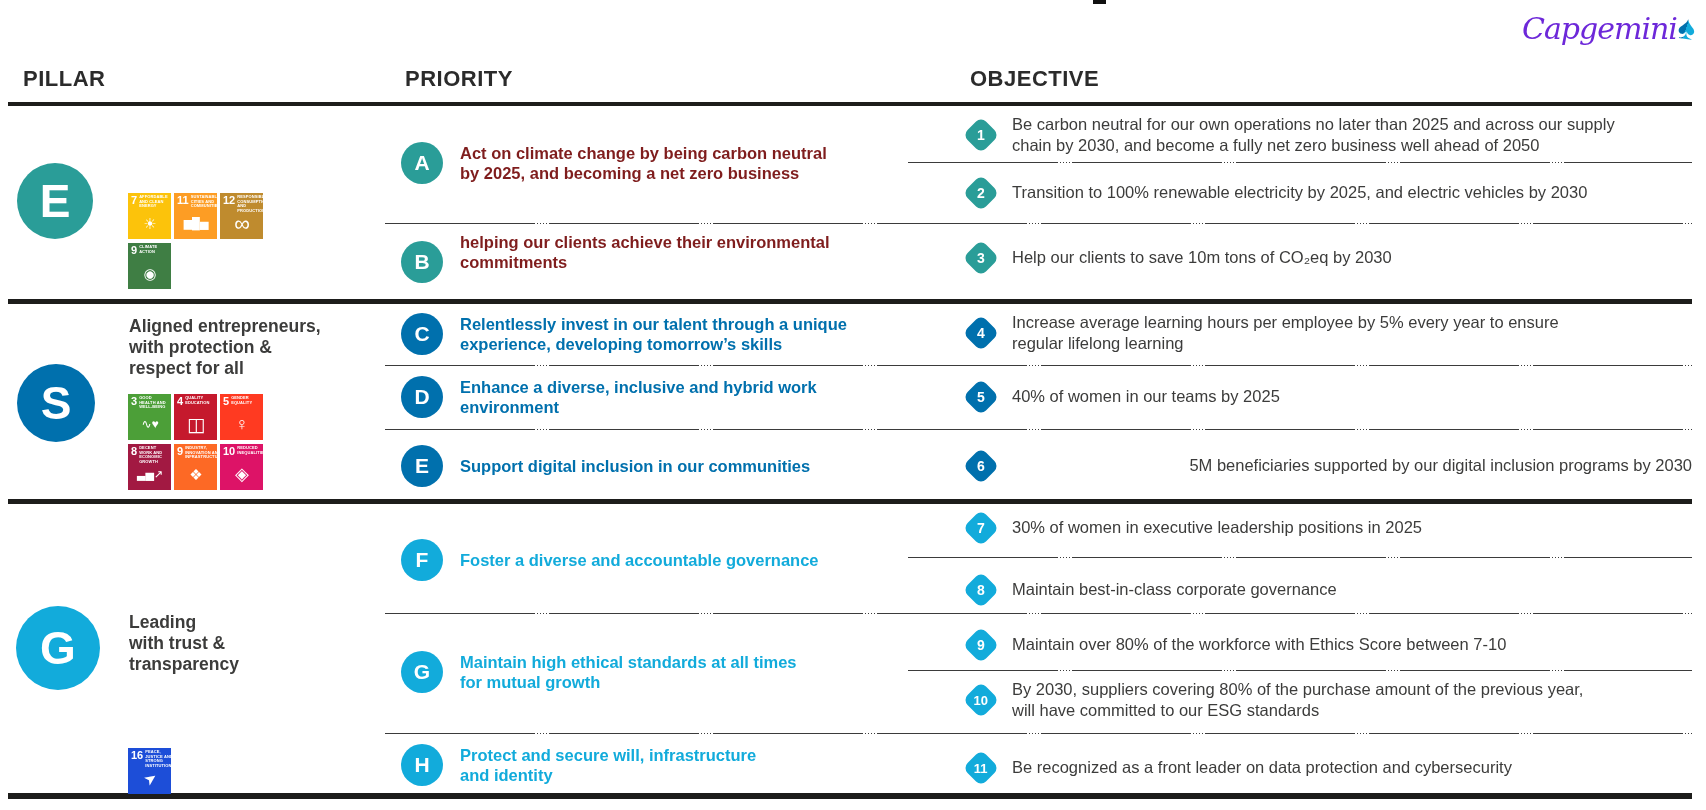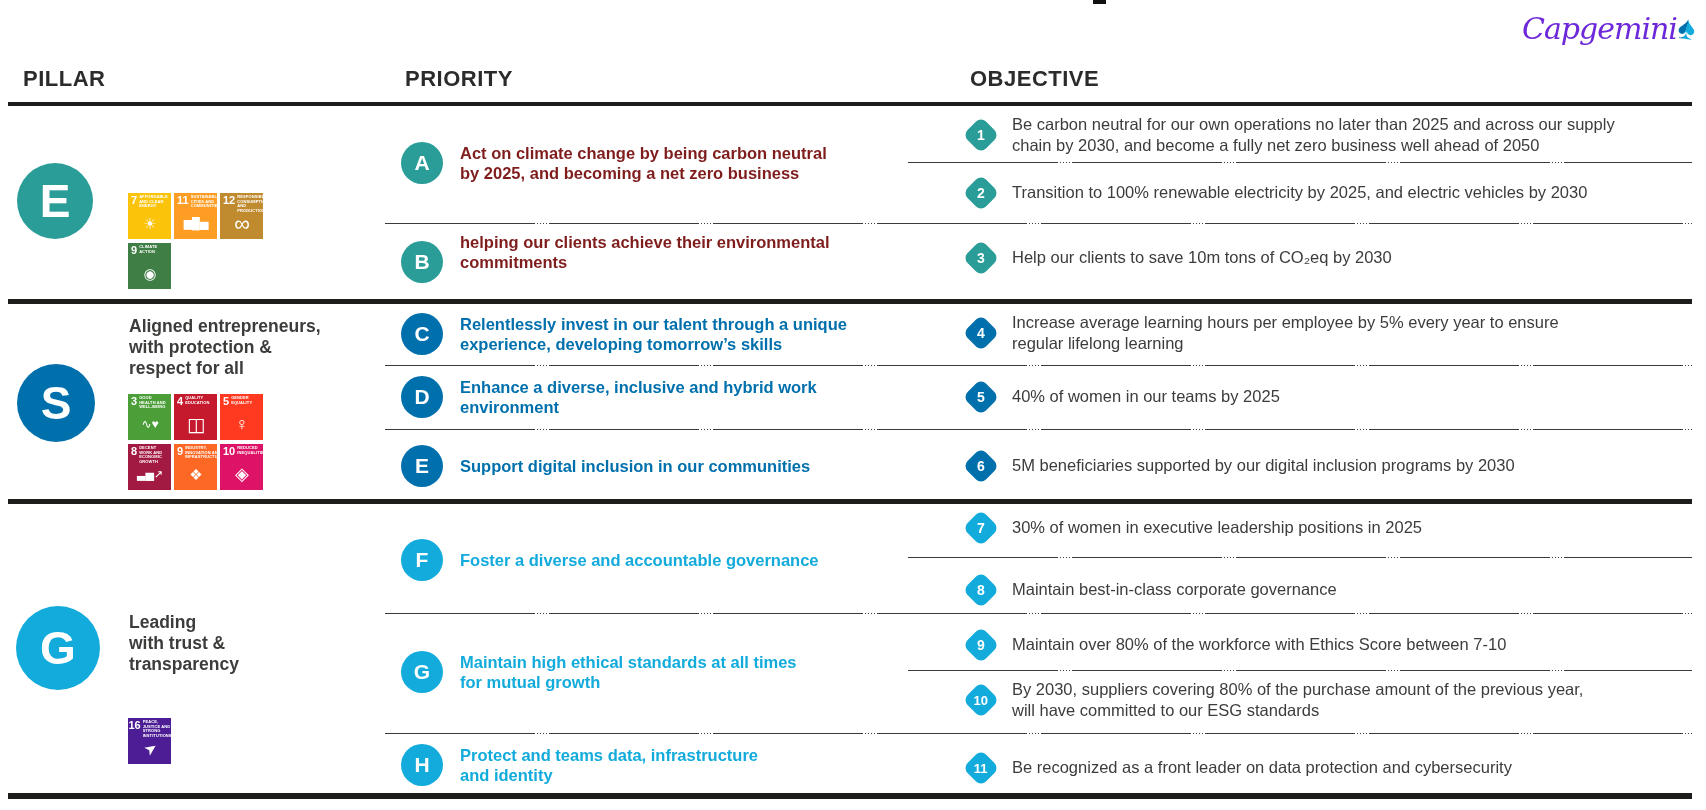--- a/index.html
+++ b/index.html
@@ -168,21 +168,21 @@
   </div>
 
   <div class="pillar-circle lblue-bg" style="left:16px;top:606px;width:84px;height:84px;">
     <span>G</span>
   </div>
   <div class="pillar-title" style="top:612px;">
     <div>Leading</div>
     <div>with trust &amp;</div>
     <div>transparency</div>
   </div>
-  <div class="sdg" style="left:128px;top:718px;background:#4c1d95;align-items:center;">
+  <div class="sdg" style="left:128px;top:748px;background:#1d4ed8;">
     <div class="sdg-head">
         <span class="sdg-num">16</span>
         <span class="sdg-title">Peace, justice and strong institutions</span>
       </div>
     <div class="sdg-icon" style="transform:rotate(-35deg);">➤</div>
   </div>
 
   <div class="prio-circle teal-bg" style="top:142px;">
       <span>A</span>
     </div>
@@ -234,21 +234,21 @@
     </div>
   <div class="prio-text lblue-tx" style="top:652px;">
     <div>Maintain high ethical standards at all times</div>
     <div>for mutual growth</div>
   </div>
 
   <div class="prio-circle lblue-bg" style="top:744px;">
       <span>H</span>
     </div>
   <div class="prio-text lblue-tx" style="top:745px;">
-    <div>Protect and teams data, infrastructure</div>
+    <div>Protect and secure will, infrastructure</div>
     <div>and identity</div>
   </div>
 
   <div class="badge" style="top:116px;">
       <div class="badge-diamond teal-bg">
         <span class="badge-num">1</span>
       </div>
     </div>
   <div class="obj-text" style="top:114px;">
     <div>Be carbon neutral for our own operations no later than 2025 and across our supply</div>
@@ -290,21 +290,21 @@
     </div>
   <div class="obj-text" style="top:386px;">
     <div>40% of women in our teams by 2025</div>
   </div>
 
   <div class="badge" style="top:447px;">
       <div class="badge-diamond blue-bg">
         <span class="badge-num">6</span>
       </div>
     </div>
-  <div class="obj-text" style="top:455px;">
+  <div class="obj-text" style="top:455px;text-align:right;">
     <div>5M beneficiaries supported by our digital inclusion programs by 2030</div>
   </div>
 
   <div class="badge" style="top:509px;">
       <div class="badge-diamond lblue-bg">
         <span class="badge-num">7</span>
       </div>
     </div>
   <div class="obj-text" style="top:517px;">
     <div>30% of women in executive leadership positions in 2025</div>

